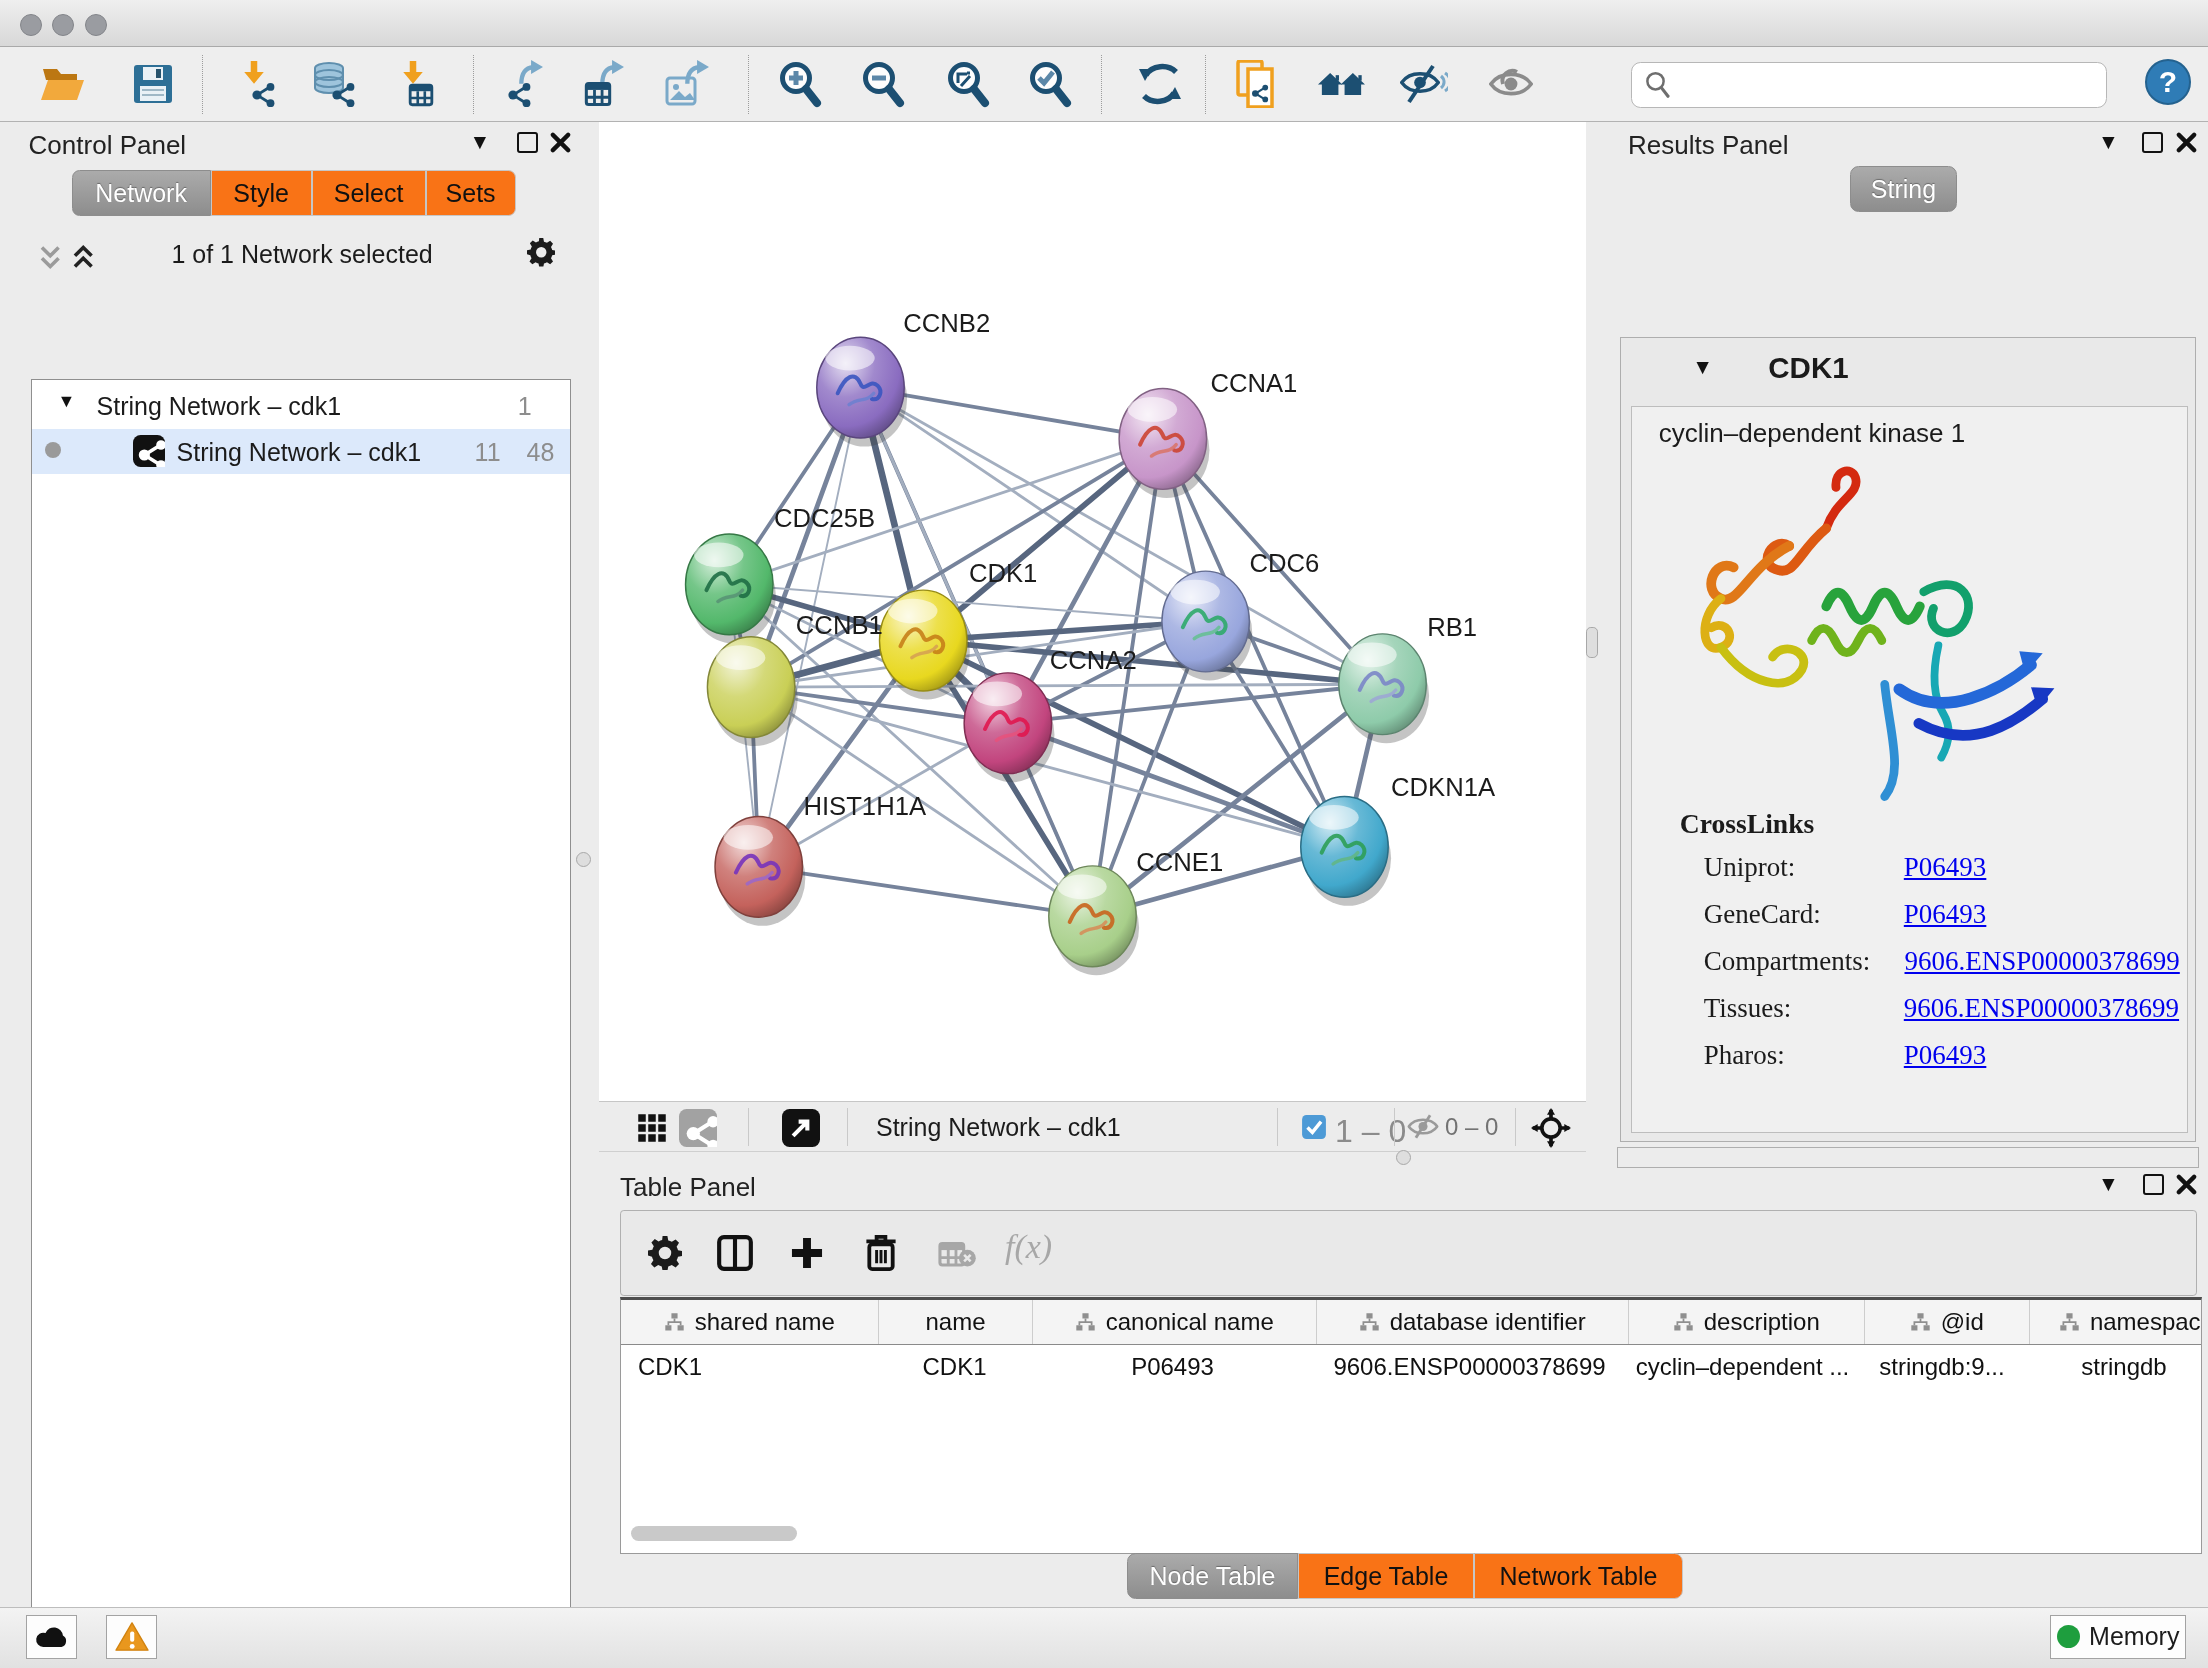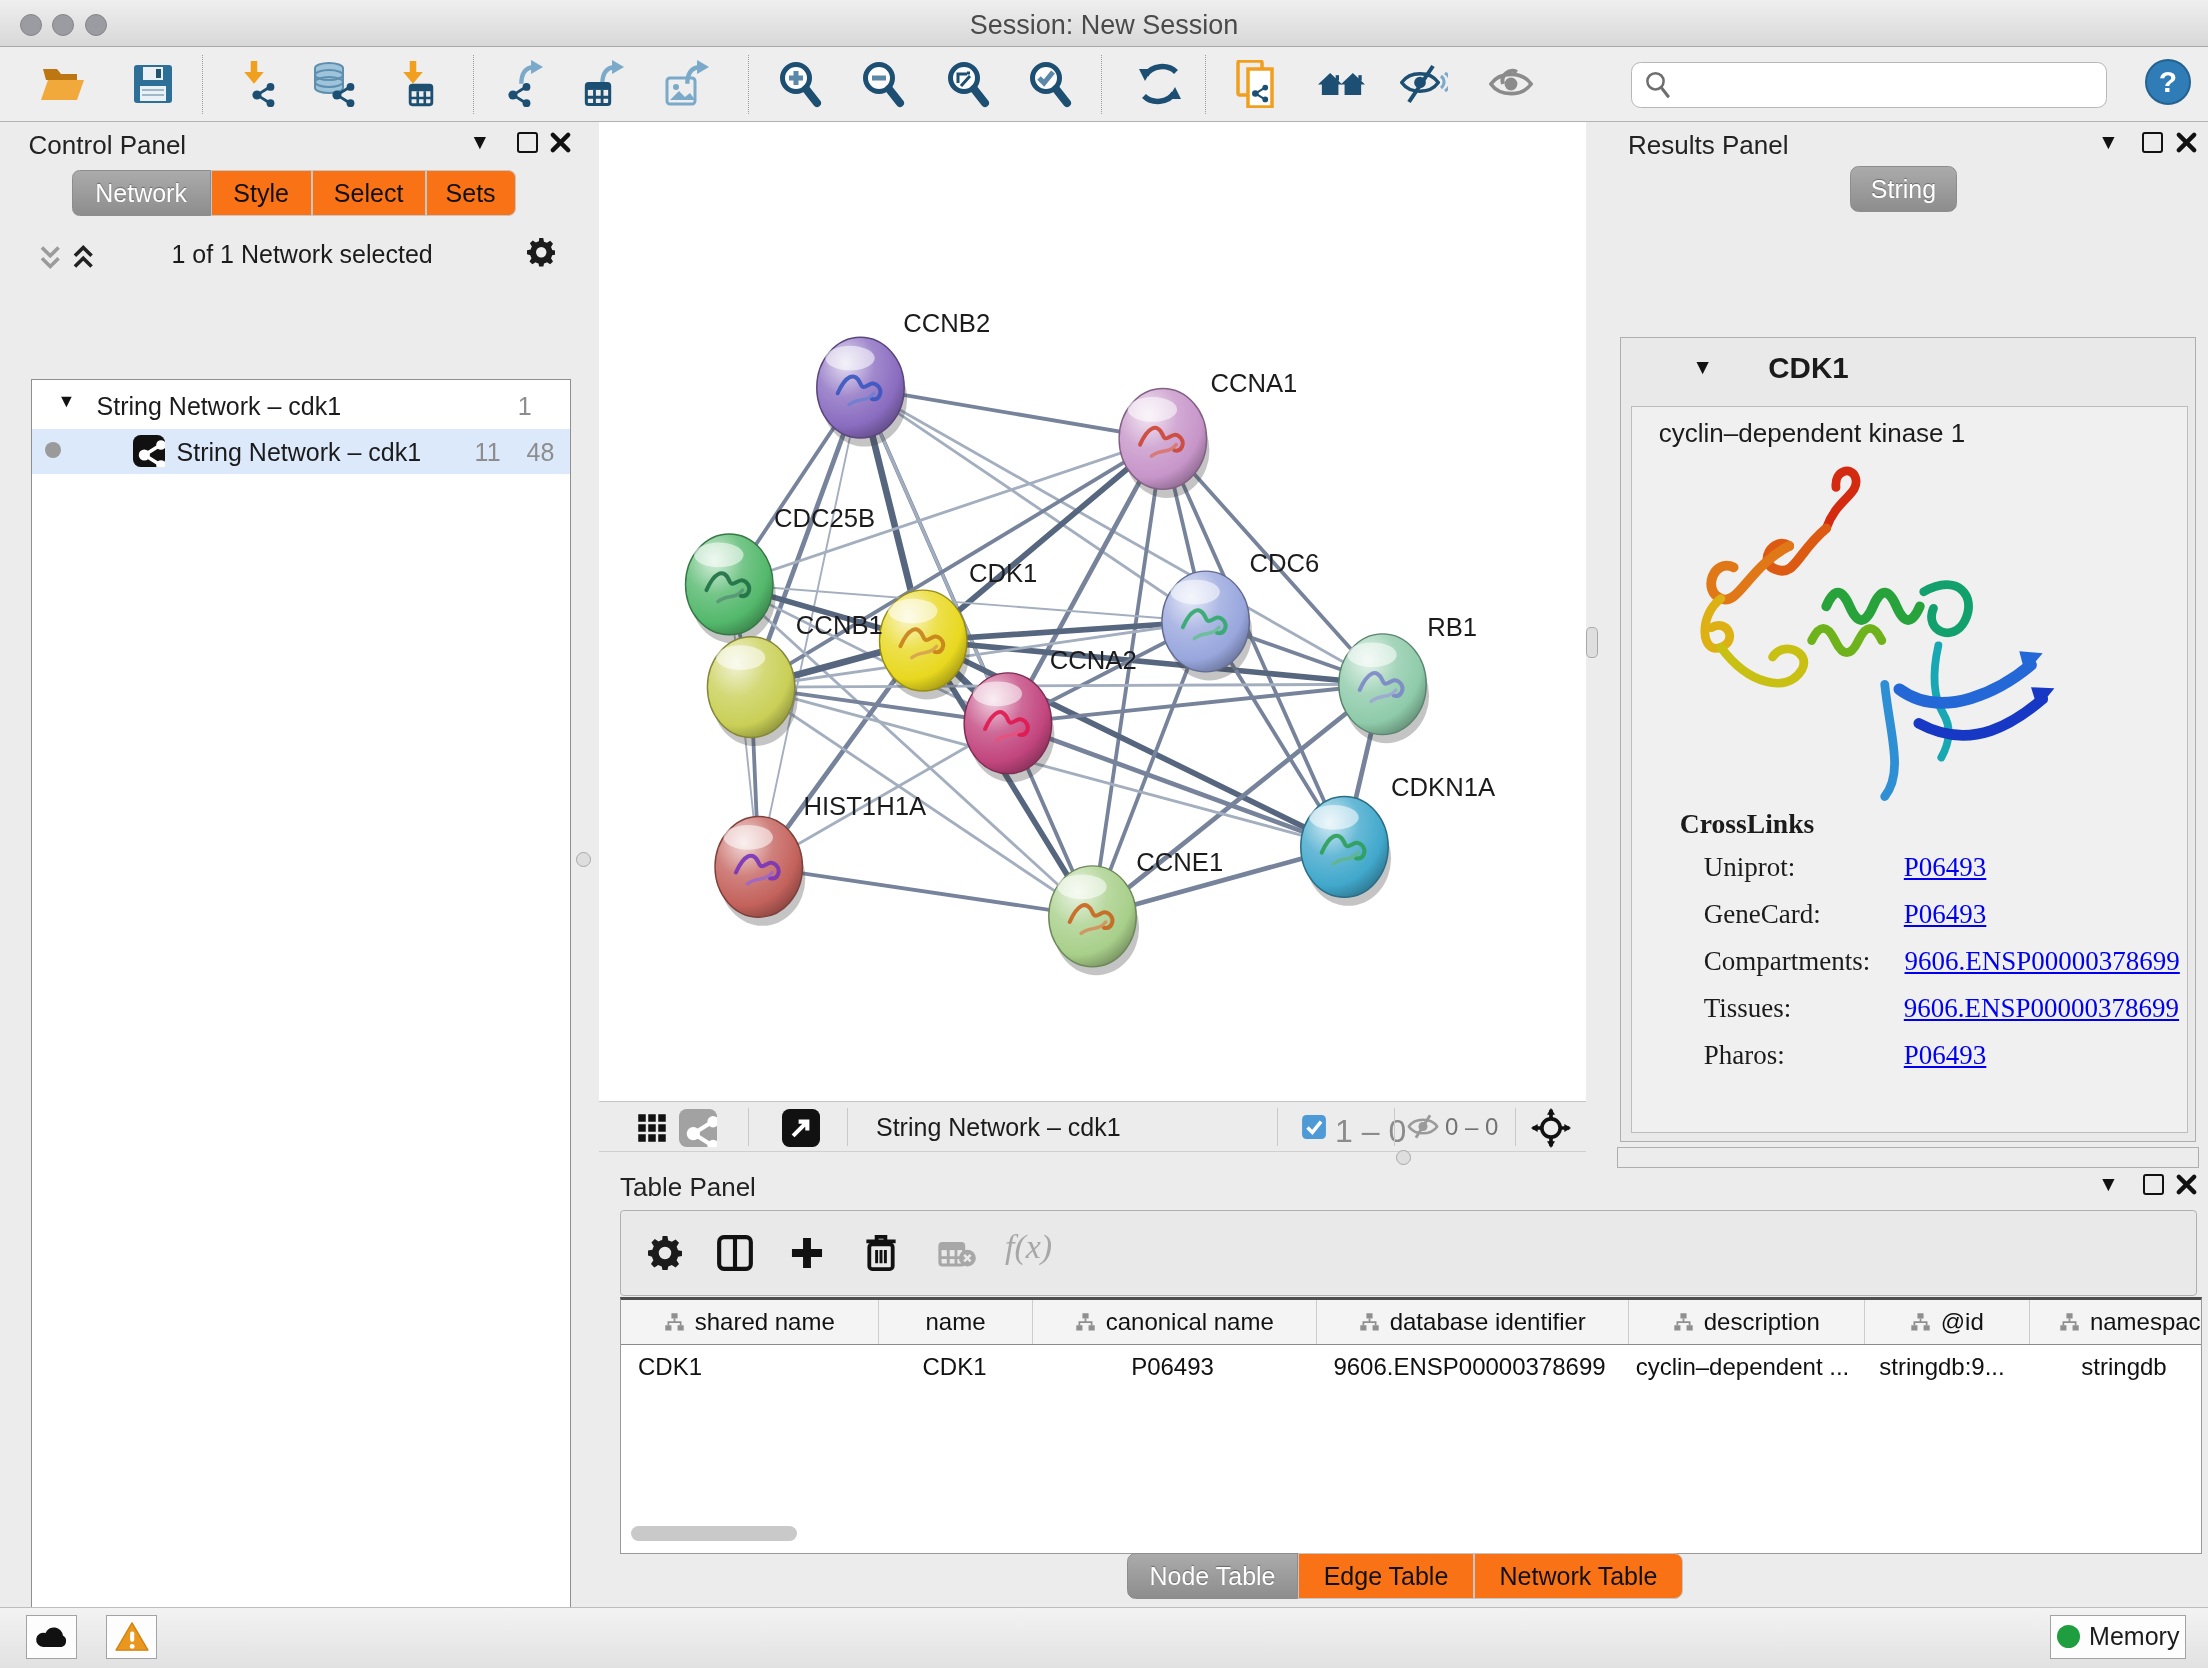--- a/index.html
+++ b/index.html
@@ -104,21 +104,20 @@
     </symbol>
   </defs>
 </svg>
 
 <div id="win">
 
   <div class="abs" id="titlebar">
     <div class="abs light" style="left:20px"></div>
     <div class="abs light" style="left:52px"></div>
     <div class="abs light" style="left:85px"></div>
-    <div class="abs" id="wtitle">Session: New Session</div>
   </div>
 
   <div class="abs" id="toolbar">
     <svg class="tbi" style="left:38px" viewBox="0 0 48 48">
       <path d="M5 9h14l4 5h16v6H8z" fill="#bc7712"></path>
         <path d="M3 40 10 20h36l-7 20z" fill="#f2a93c"></path>
     </svg>
     <svg class="tbi" style="left:129px" viewBox="0 0 48 48">
       <rect x="5" y="5" width="38" height="38" rx="3" fill="#2d6f96"></rect>
       <rect x="14" y="7" width="20" height="13" fill="#e9f1f6"></rect>

